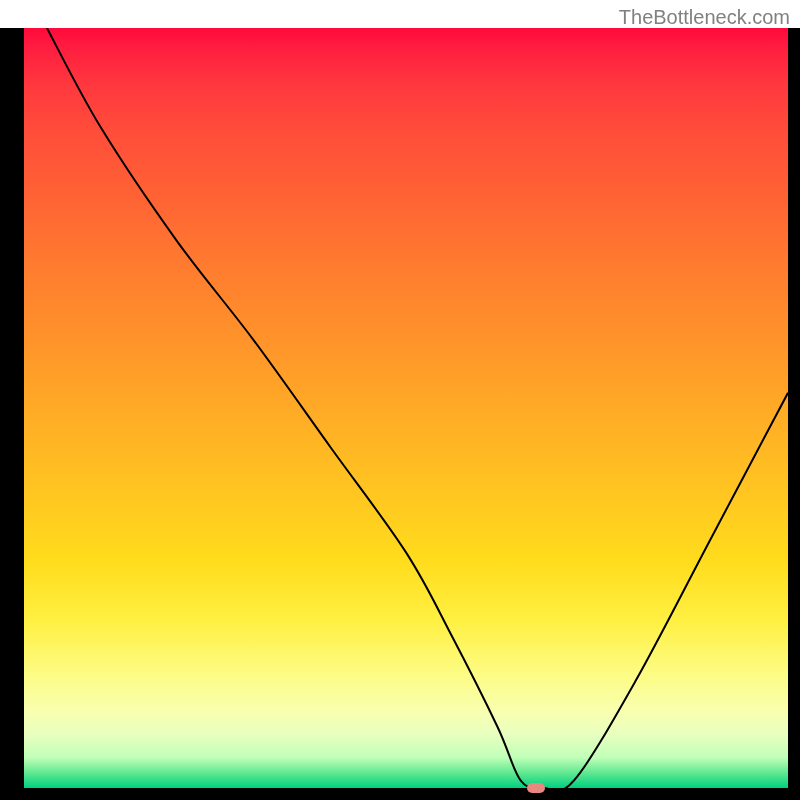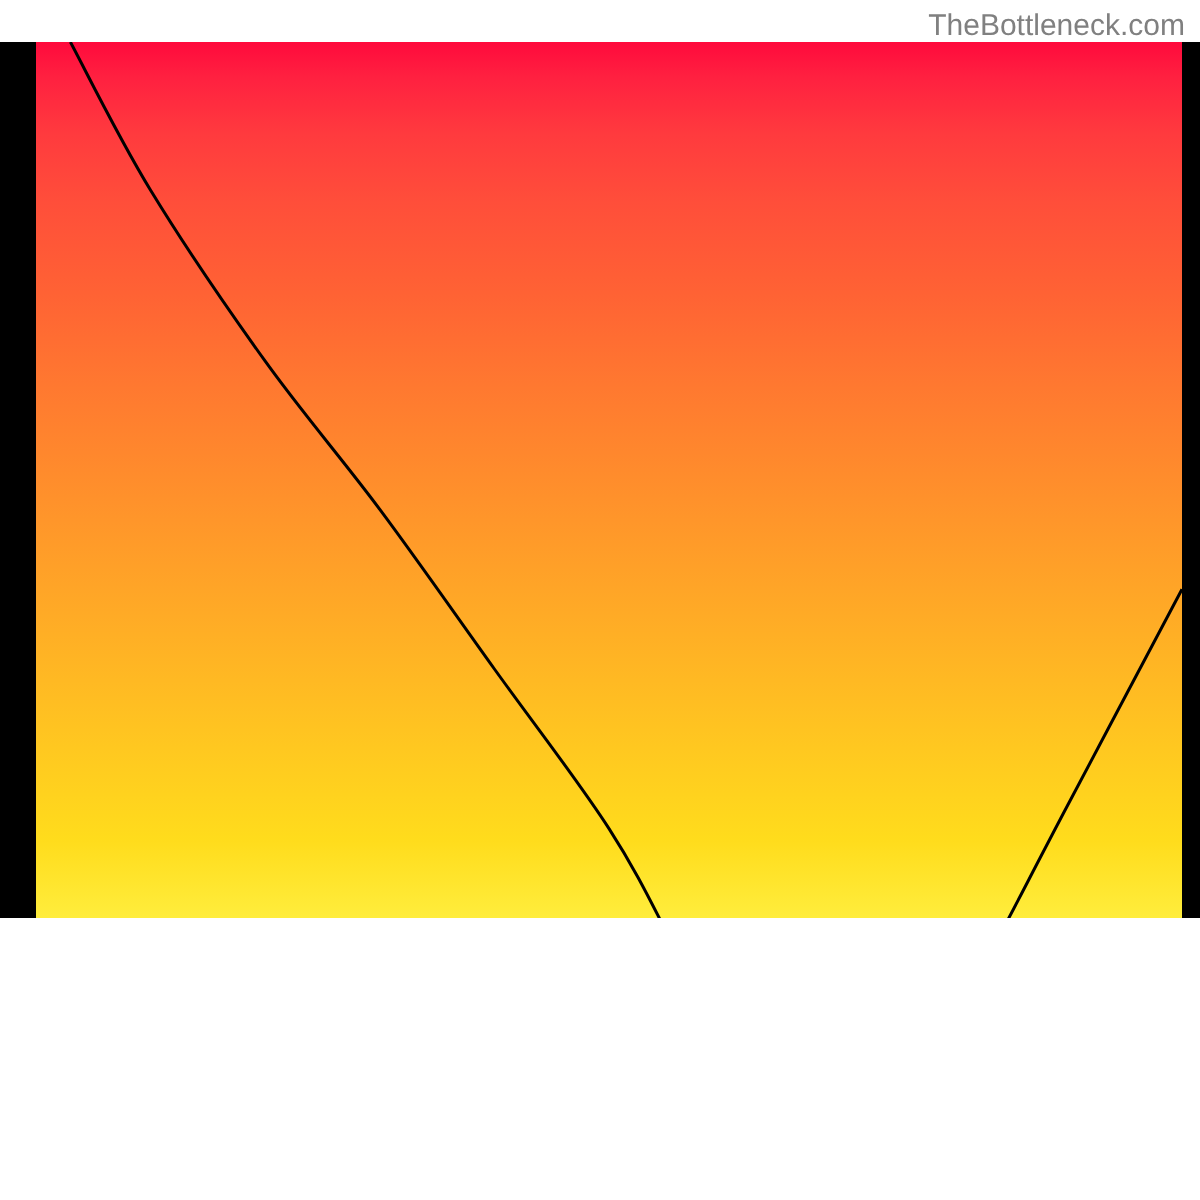--- a/index.html
+++ b/index.html
@@ -4,21 +4,21 @@
 <style>
   body {
     margin: 0;
     padding: 0;
     background: #ffffff;
     font-family: Arial, sans-serif;
   }
   .chart-container {
     position: relative;
     width: 800px;
-    height: 612px;
+    height: 800px;
   }
   .attribution {
     position: absolute;
     top: 6px;
     right: 10px;
     font-size: 20px;
     color: #808080;
     font-weight: 500;
     z-index: 10;
   }

